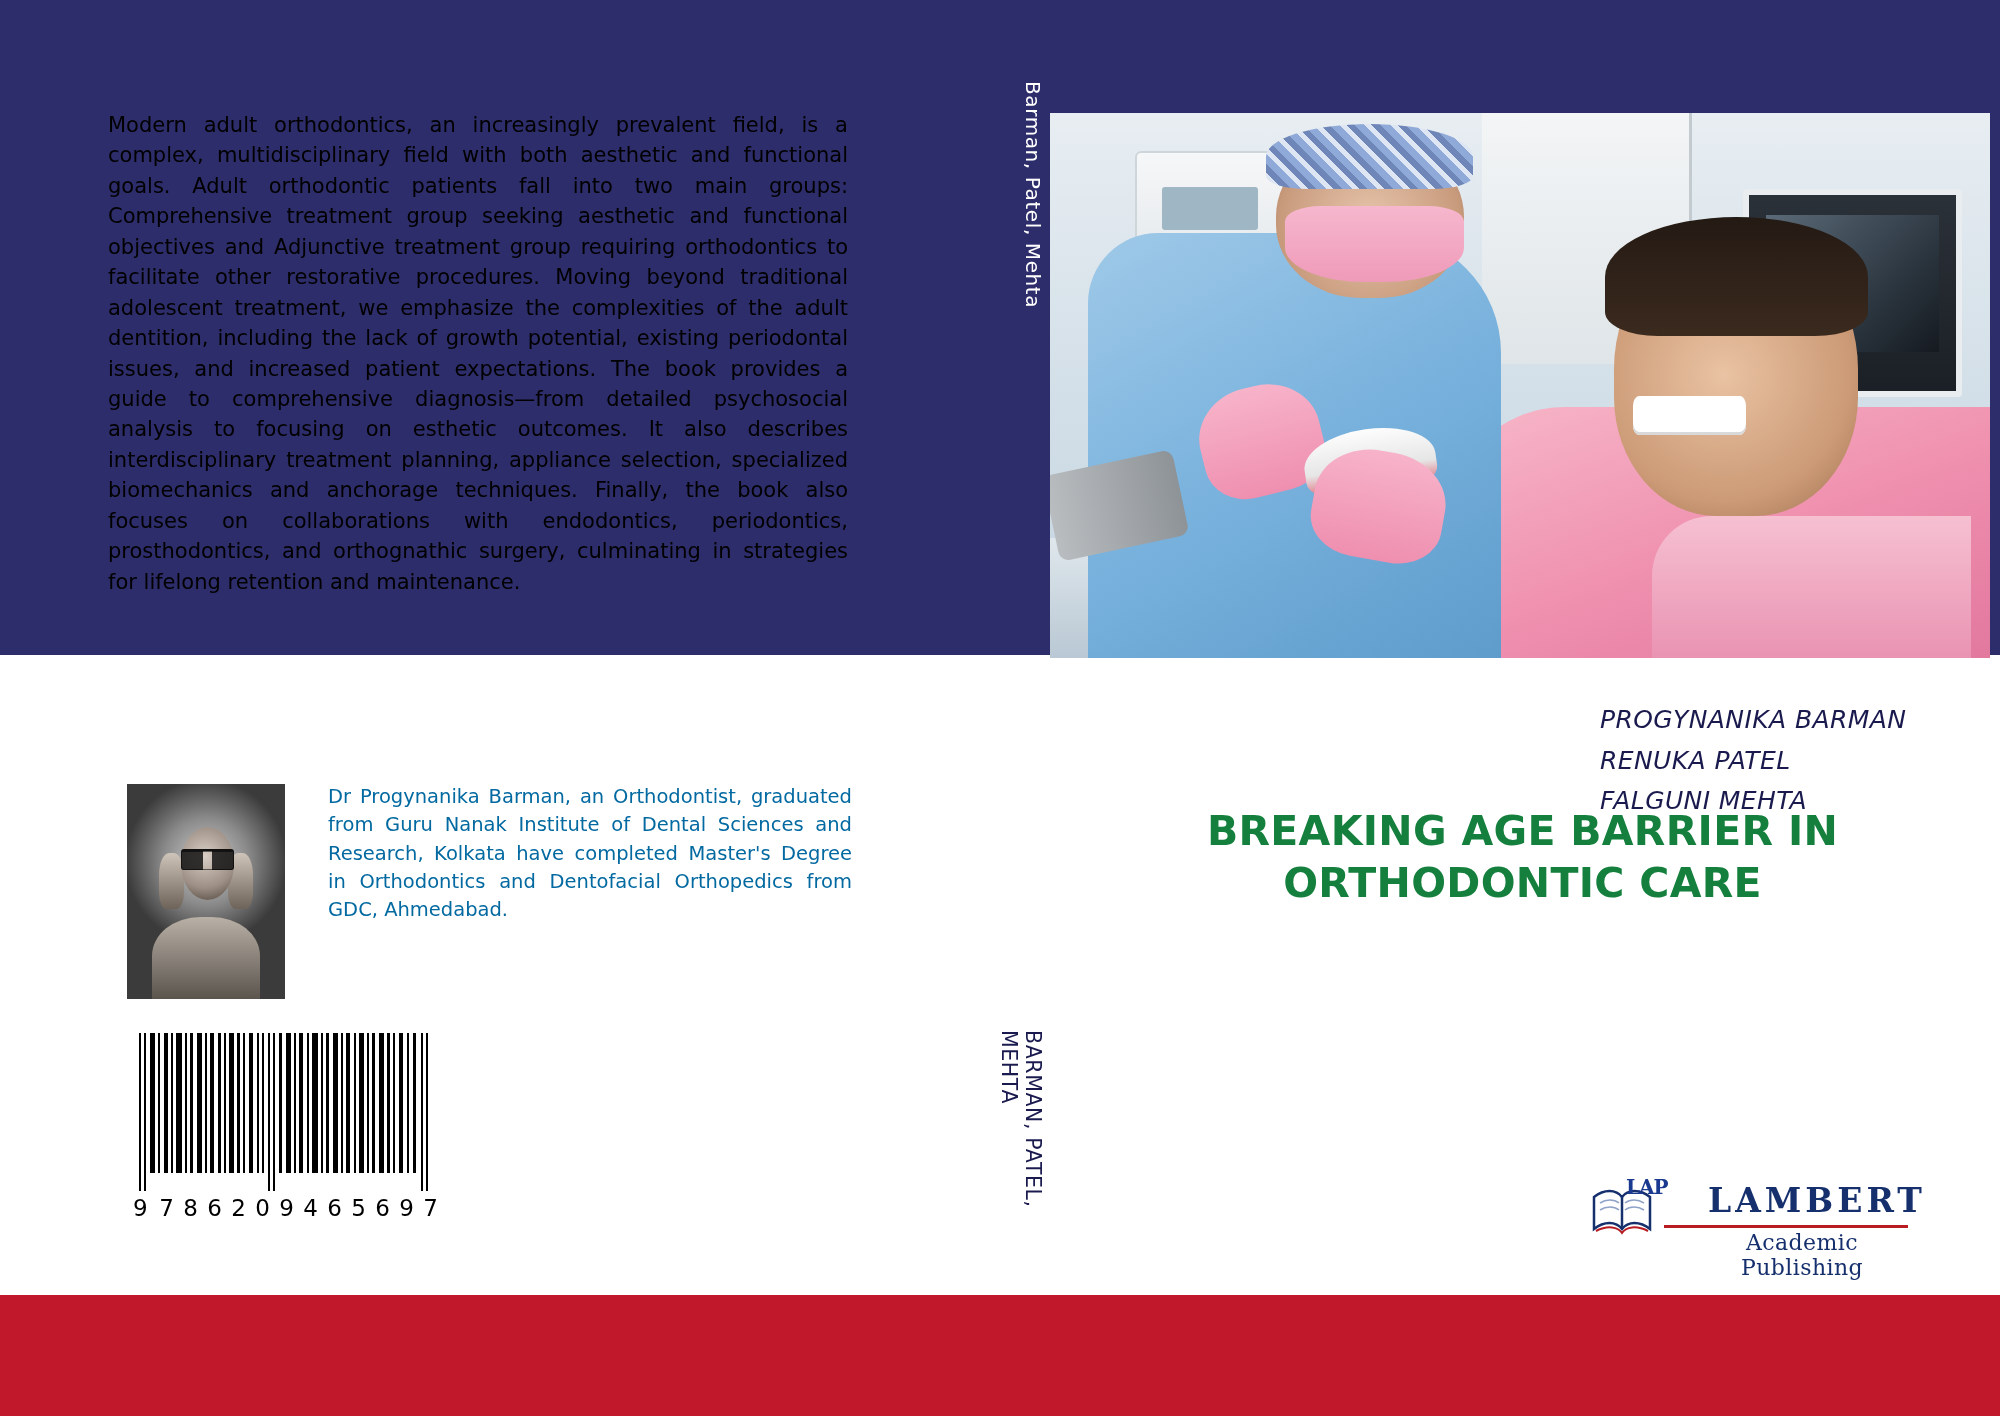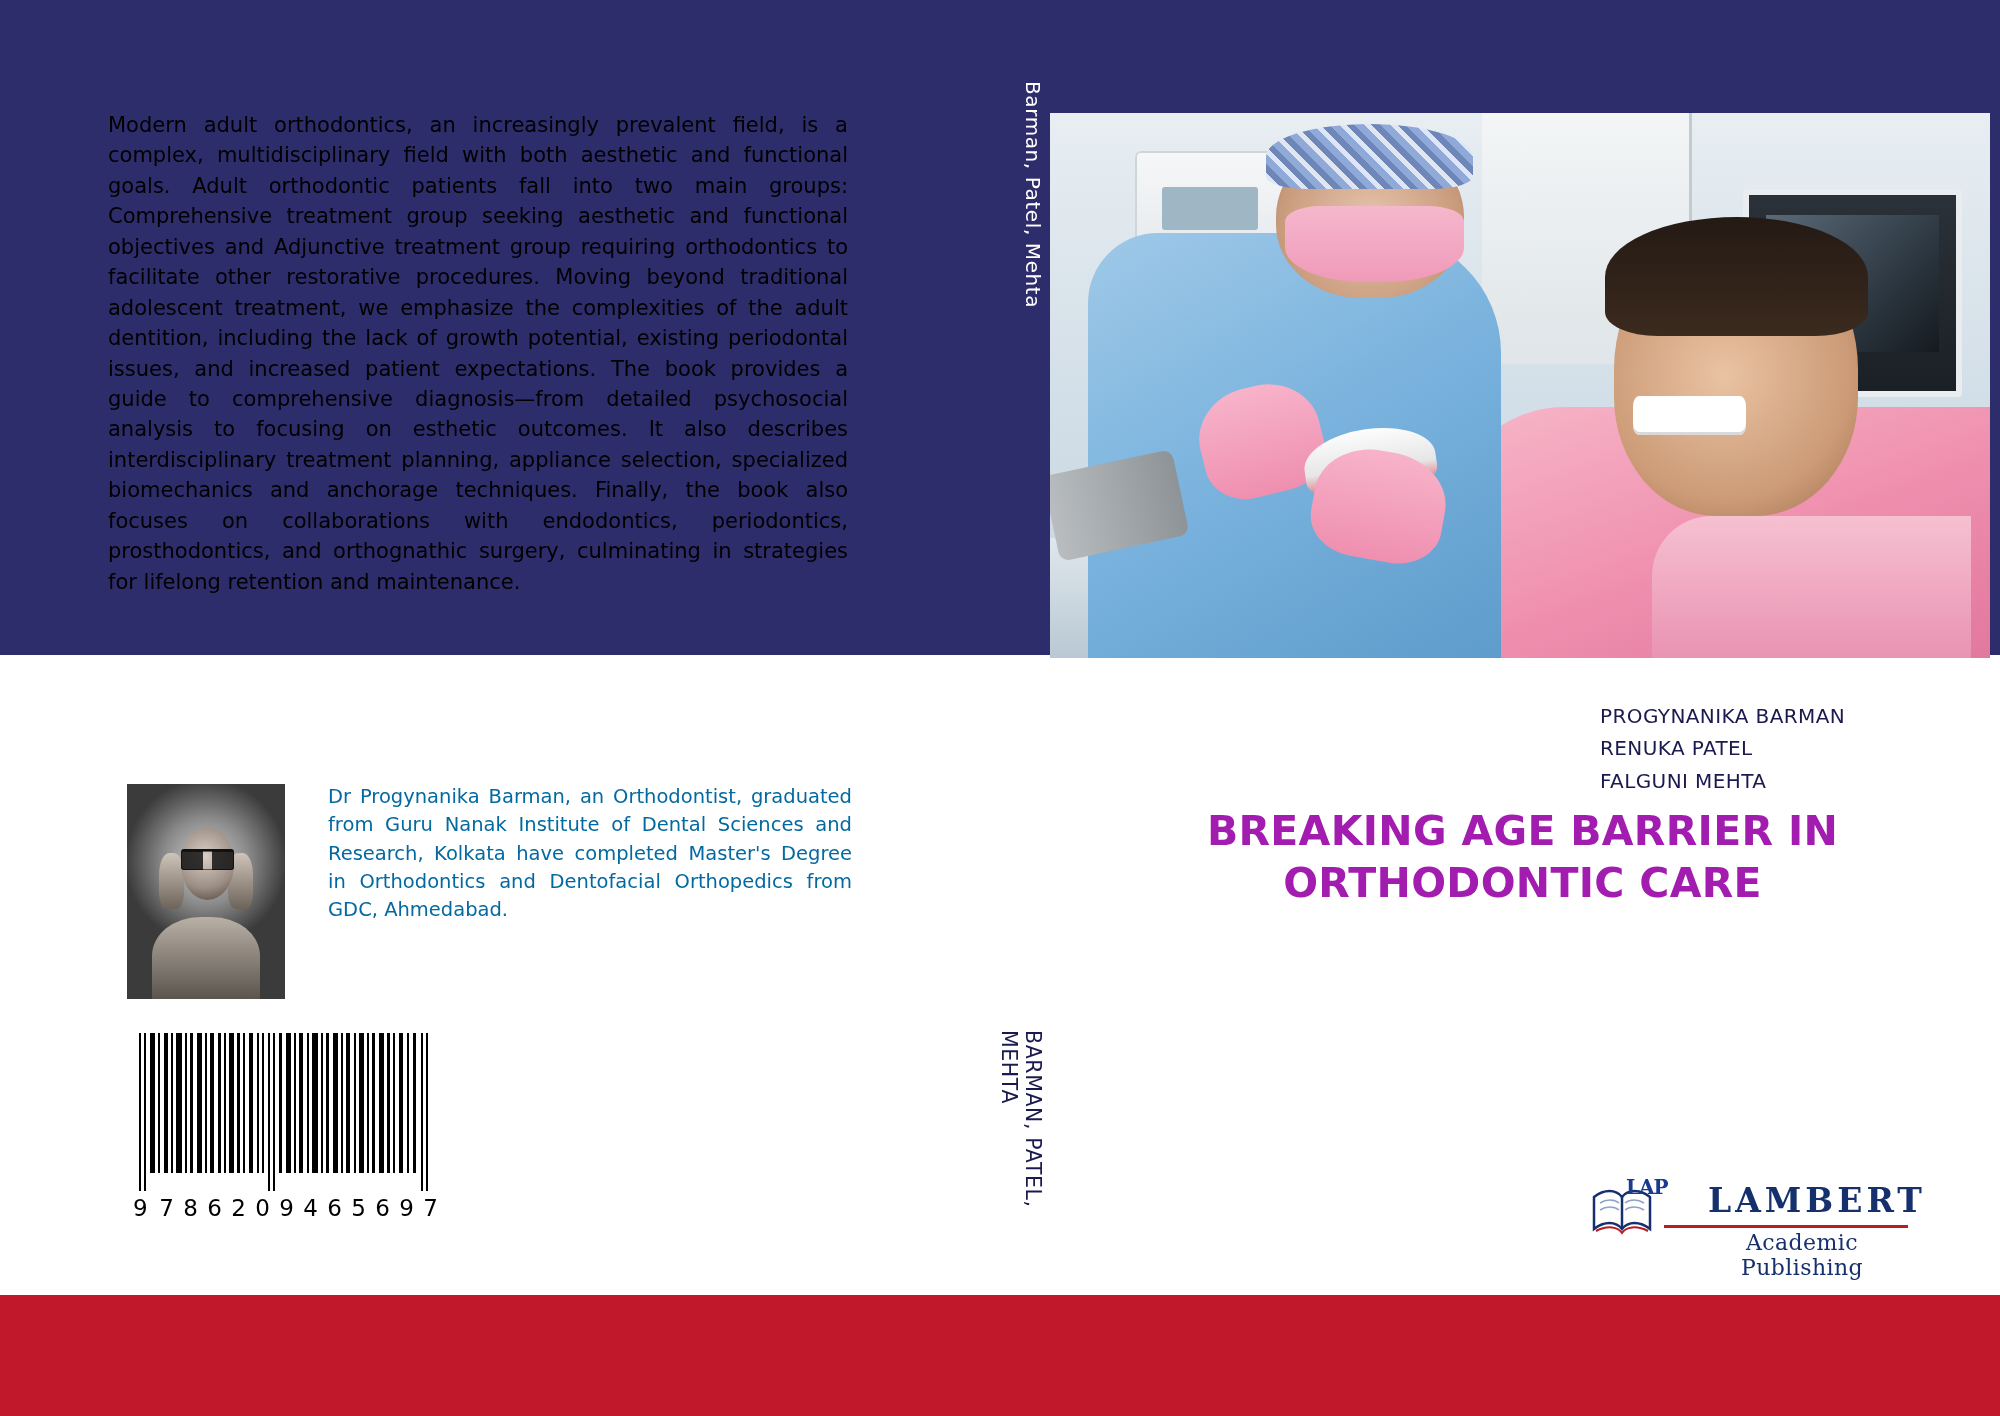--- a/index.html
+++ b/index.html
@@ -320,31 +320,32 @@
   
   .authors {
     position: absolute;
     left: 1600px;
     top: 700px;
     width: 360px;
     text-align: left;
     color: #1a1a4e;
   }
   .authors div {
-    font-size: 20px;
+    font-size: 25px;
     letter-spacing: 0.4px;
     line-height: 1.62;
+    font-style: italic;
   }
   .book-title {
     position: absolute;
     left: 1100px;
     top: 805px;
     width: 845px;
     text-align: center;
-    color: #a21caf;
+    color: #15803d;
     font-size: 41px;
     font-weight: bold;
     line-height: 1.27;
     letter-spacing: 0.3px;
   }
   
   .publisher {
     position: absolute;
     left: 1590px;
     top: 1175px;

